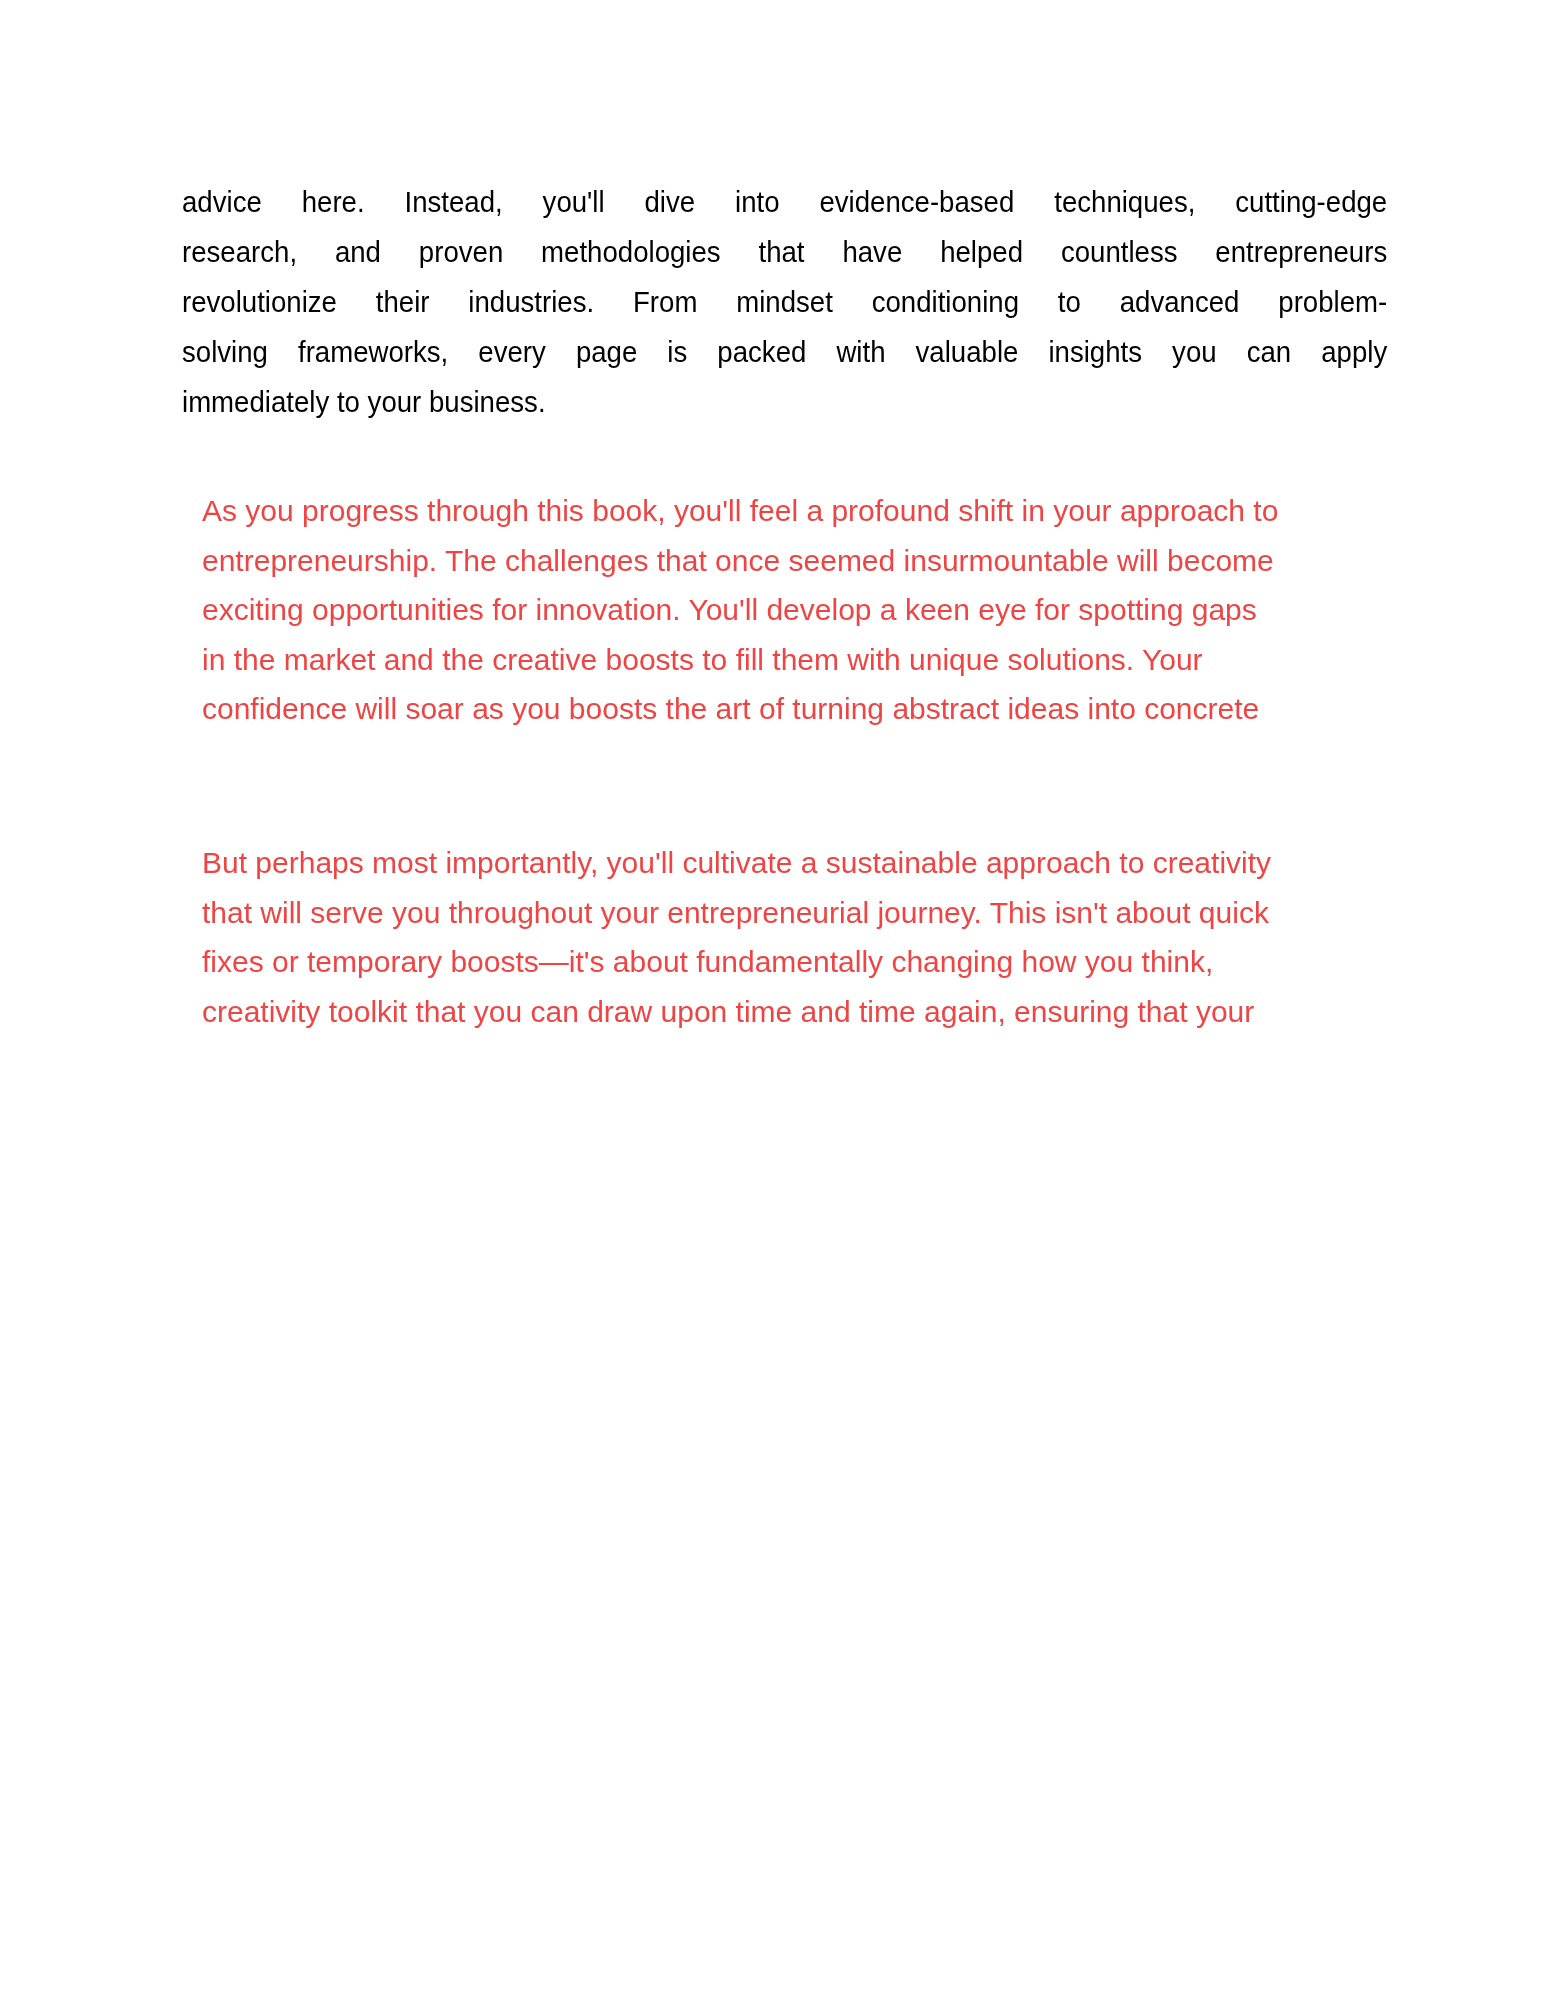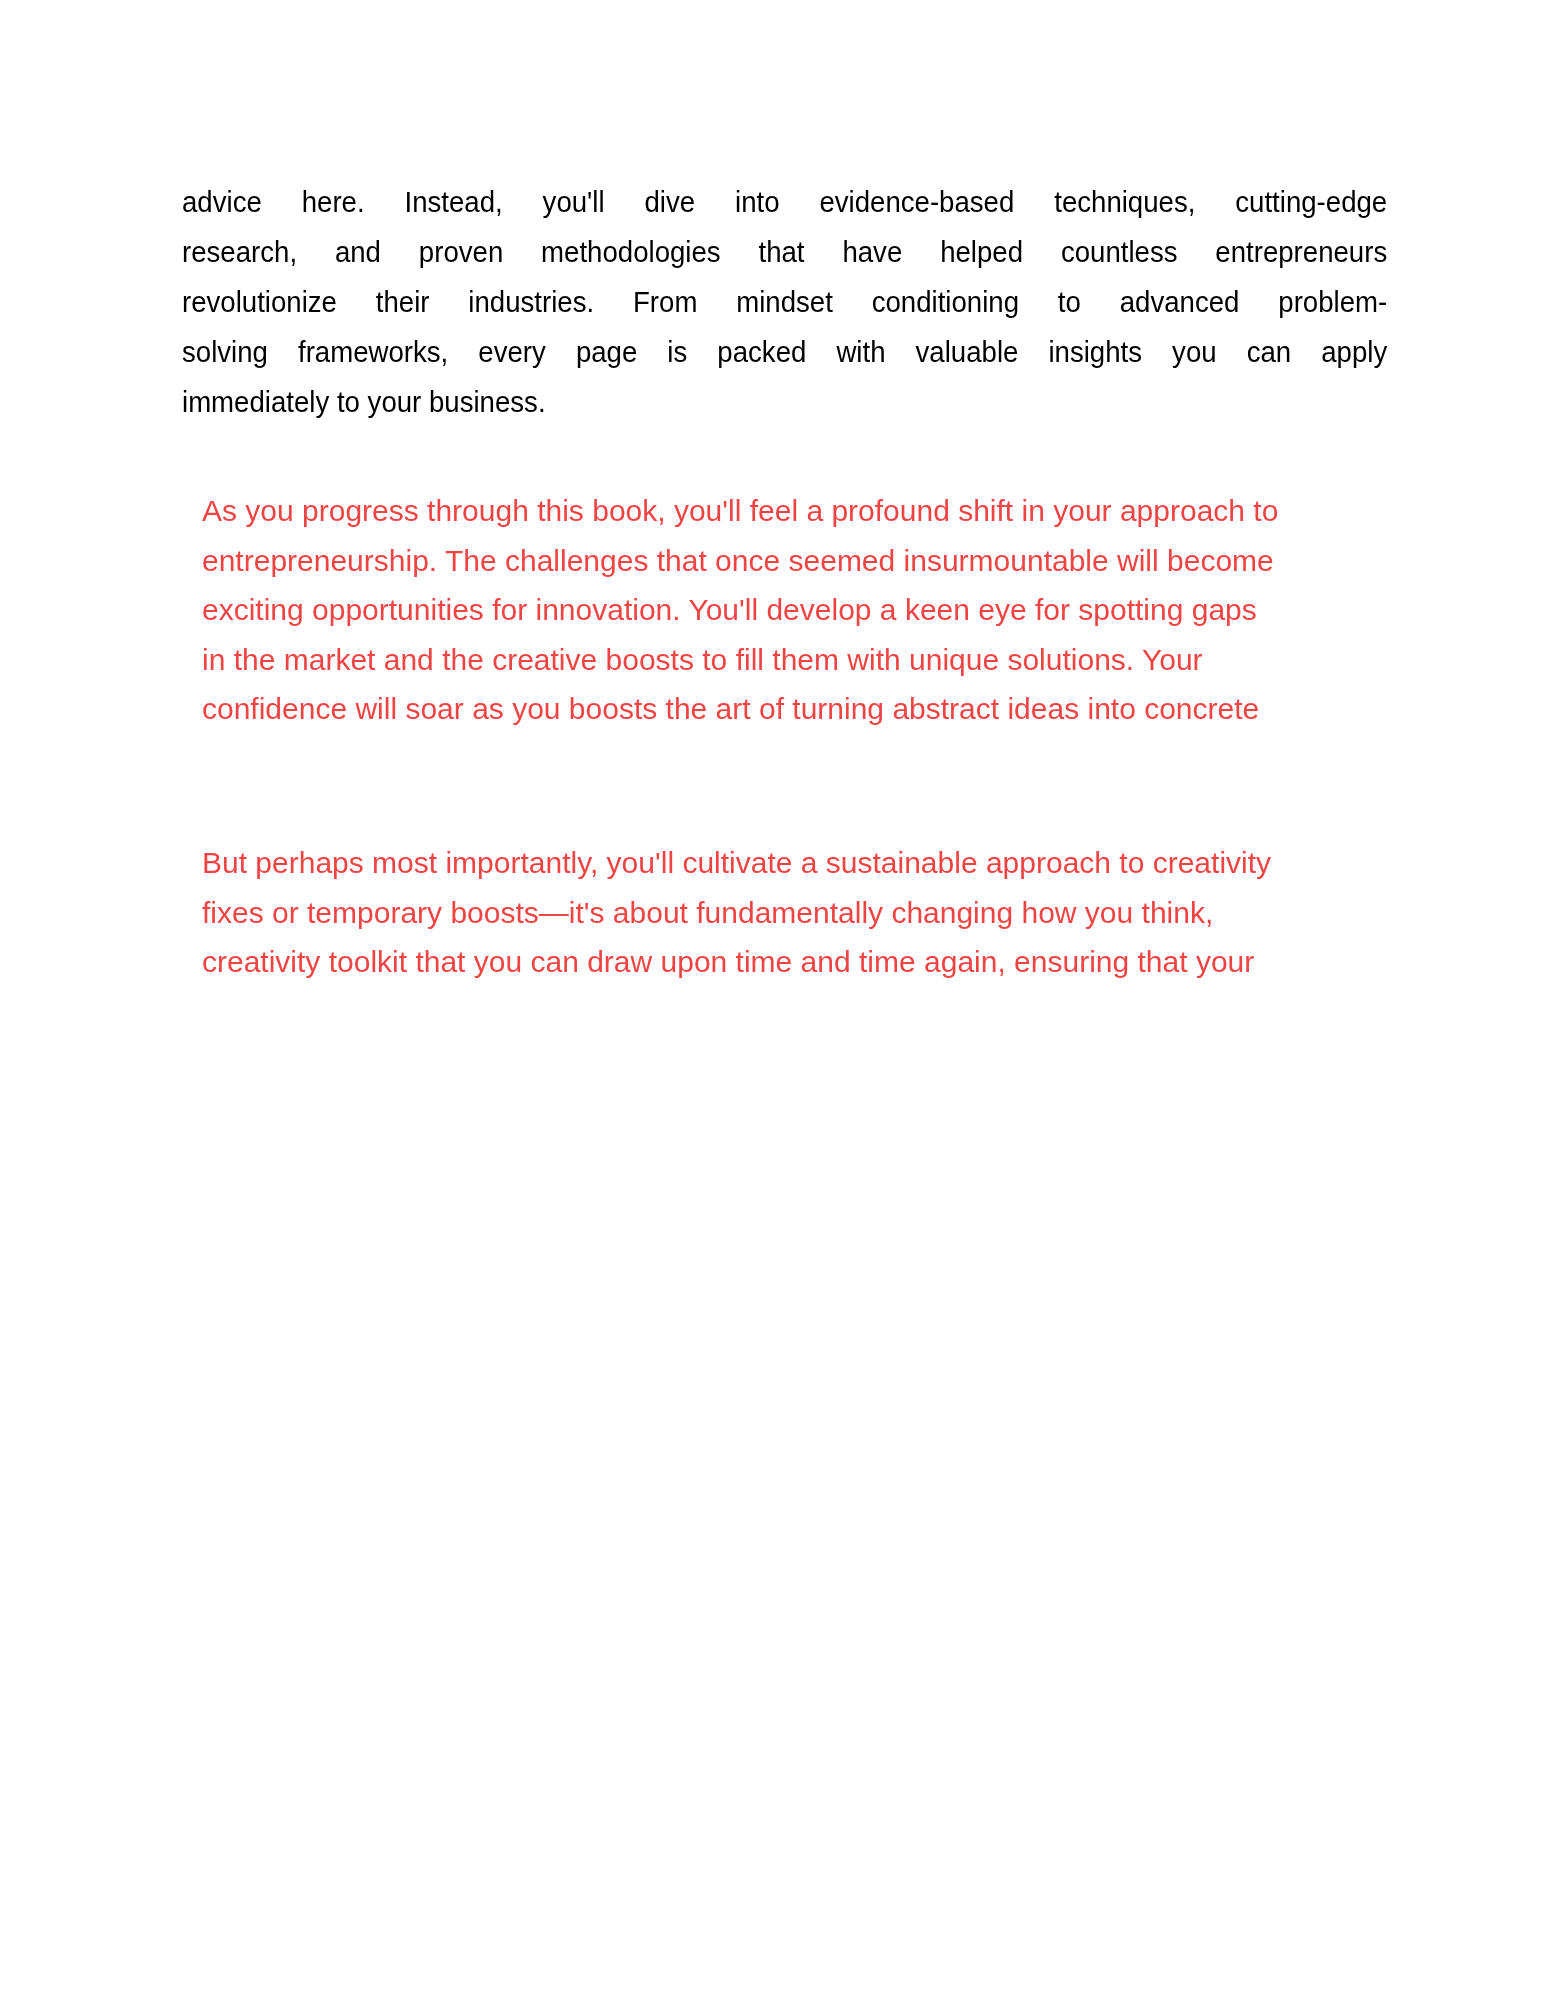--- a/index.html
+++ b/index.html
@@ -94,17 +94,18 @@
   <p class="para para-2">
     <span class="ln-plain">As you progress through this book, you'll feel a profound shift in your approach to</span>
     <span class="ln-plain">entrepreneurship. The challenges that once seemed insurmountable will become</span>
     <span class="ln-plain">exciting opportunities for innovation. You'll develop a keen eye for spotting gaps</span>
     <span class="ln-plain">in the market and the creative boosts to fill them with unique solutions. Your</span>
     <span class="ln-plain">confidence will soar as you boosts the art of turning abstract ideas into concrete</span>
   </p>
 
   <p class="para para-3">
     <span class="ln-plain">But perhaps most importantly, you'll cultivate a sustainable approach to creativity</span>
+    <span class="ln-plain">that will serve you throughout your entrepreneurial journey. This isn't about quick</span>
     <span class="ln-plain">fixes or temporary boosts—it's about fundamentally changing how you think,</span>
     <span class="ln-plain">creativity toolkit that you can draw upon time and time again, ensuring that your</span>
   </p>
 
 </div>
 
 </body></html>

